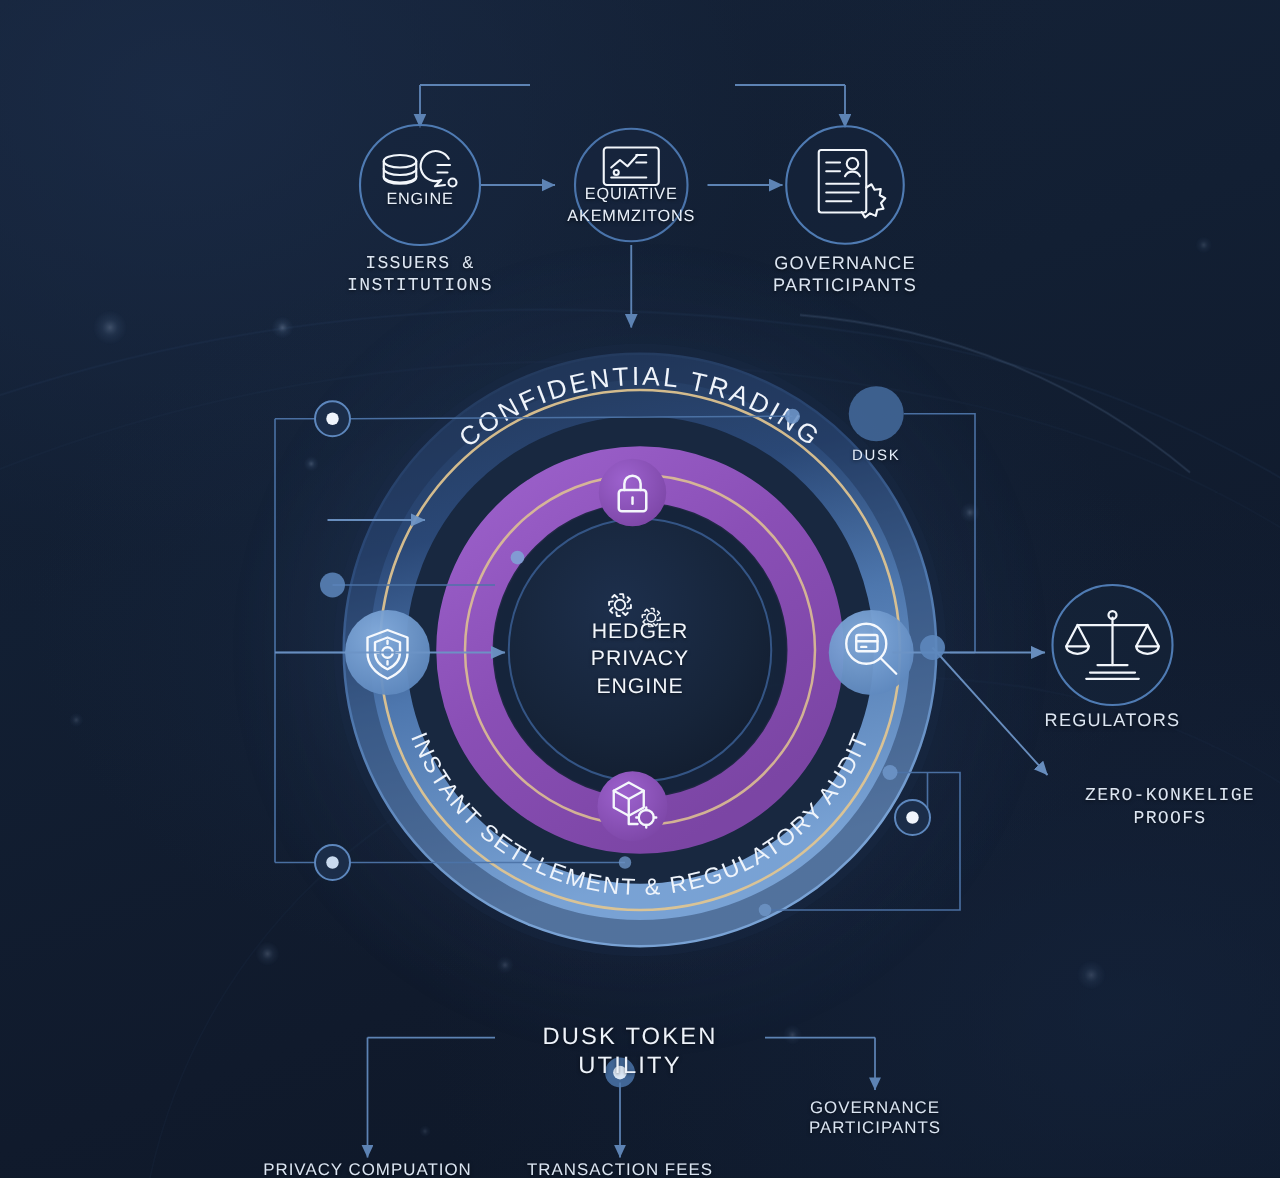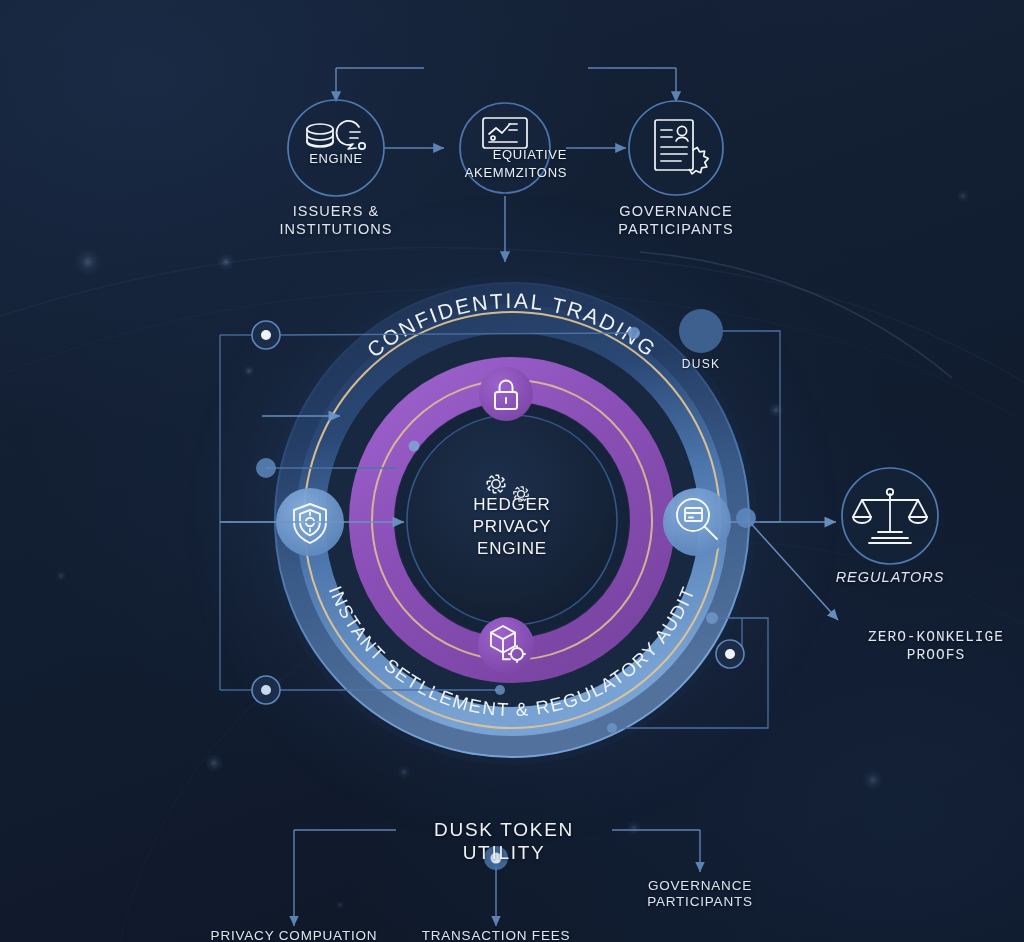--- a/index.html
+++ b/index.html
@@ -305,35 +305,35 @@
   </g>
   <g>
     <circle cx="496" cy="858" r="12" fill="#4d79b0" opacity="0.8"></circle>
     <circle cx="496" cy="858" r="5.5" fill="#dce8f6"></circle>
   </g>
 
 </svg>
 
 
 <div class="lbl lbl-icon" style="left:286px;top:151px;width:100px;">ENGINE</div>
-<div class="lbl lbl-icon" style="left:443px;top:146px;width:124px;line-height:1.35;text-align:right;">EQUIATIVE
+<div class="lbl lbl-icon" style="left:443px;top:146px;width:124px;line-height:1.35;">EQUIATIVE
 AKEMMZITONS</div>
 
-<div class="lbl lbl-node" style="left:256px;top:203px;width:160px;">ISSUERS &amp;
+<div class="lbl lbl-node" style="left:256px;top:203px;width:160px;font-family:Liberation Mono, monospace;">ISSUERS &amp;
 INSTITUTIONS</div>
 <div class="lbl lbl-node" style="left:596px;top:203px;width:160px;">GOVERNANCE
 PARTICIPANTS</div>
 
 <div class="lbl lbl-hub" style="left:432px;top:494px;width:160px;">HEDGER
 PRIVACY
 ENGINE</div>
 
 <div class="lbl lbl-dusk" style="left:661px;top:324px;width:80px;margin-top:33px;">DUSK</div>
 
-<div class="lbl lbl-node" style="left:810px;top:569px;width:160px;font-style:italic;">REGULATORS</div>
+<div class="lbl lbl-node" style="left:810px;top:569px;width:160px;">REGULATORS</div>
 <div class="lbl lbl-node" style="left:846px;top:629px;width:180px;font-family:Liberation Mono, monospace;">ZERO-KONKELIGE
 PROOFS</div>
 
 <div class="lbl lbl-sec" style="left:396px;top:818px;width:216px;">DUSK TOKEN UTILITY</div>
 
 <div class="lbl lbl-small" style="left:194px;top:928px;width:200px;">PRIVACY COMPUATION</div>
 <div class="lbl lbl-small" style="left:406px;top:928px;width:180px;">TRANSACTION FEES</div>
 <div class="lbl lbl-small" style="left:610px;top:878px;width:180px;">GOVERNANCE
 PARTICIPANTS</div>
 

